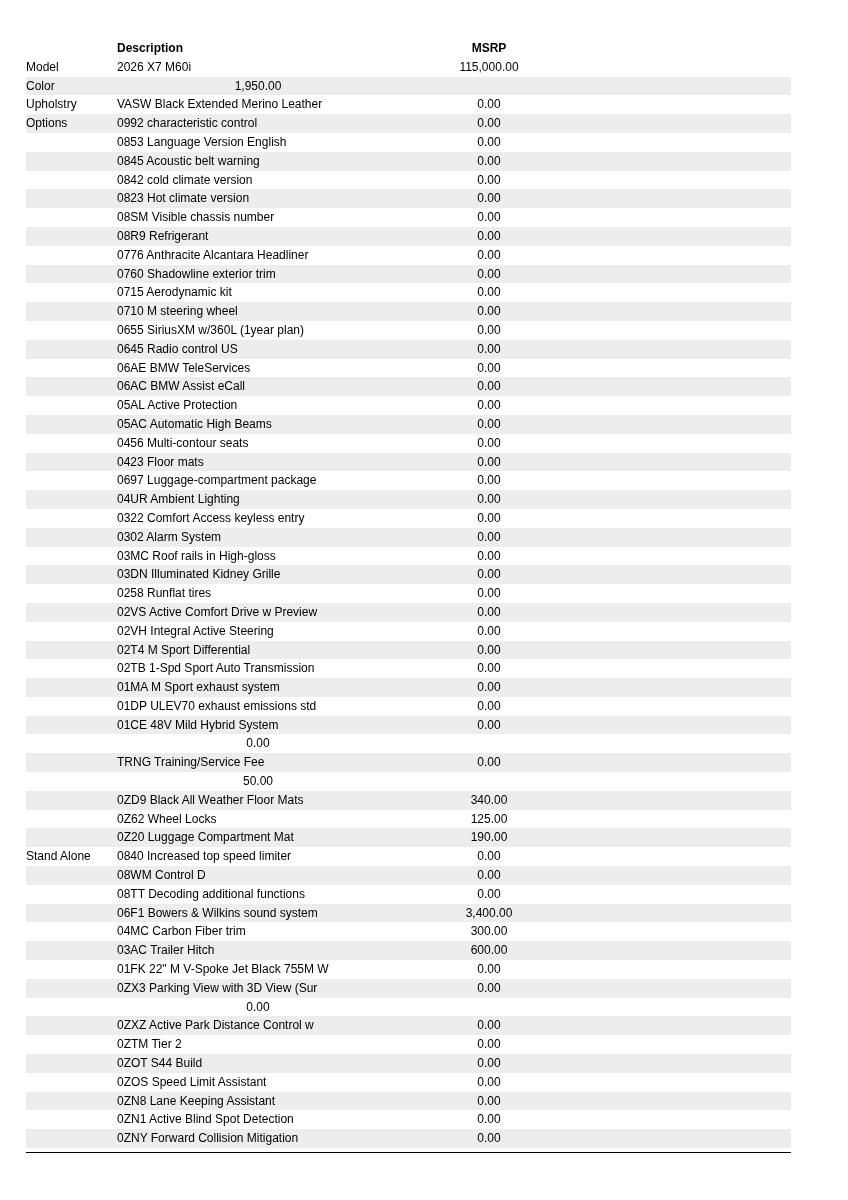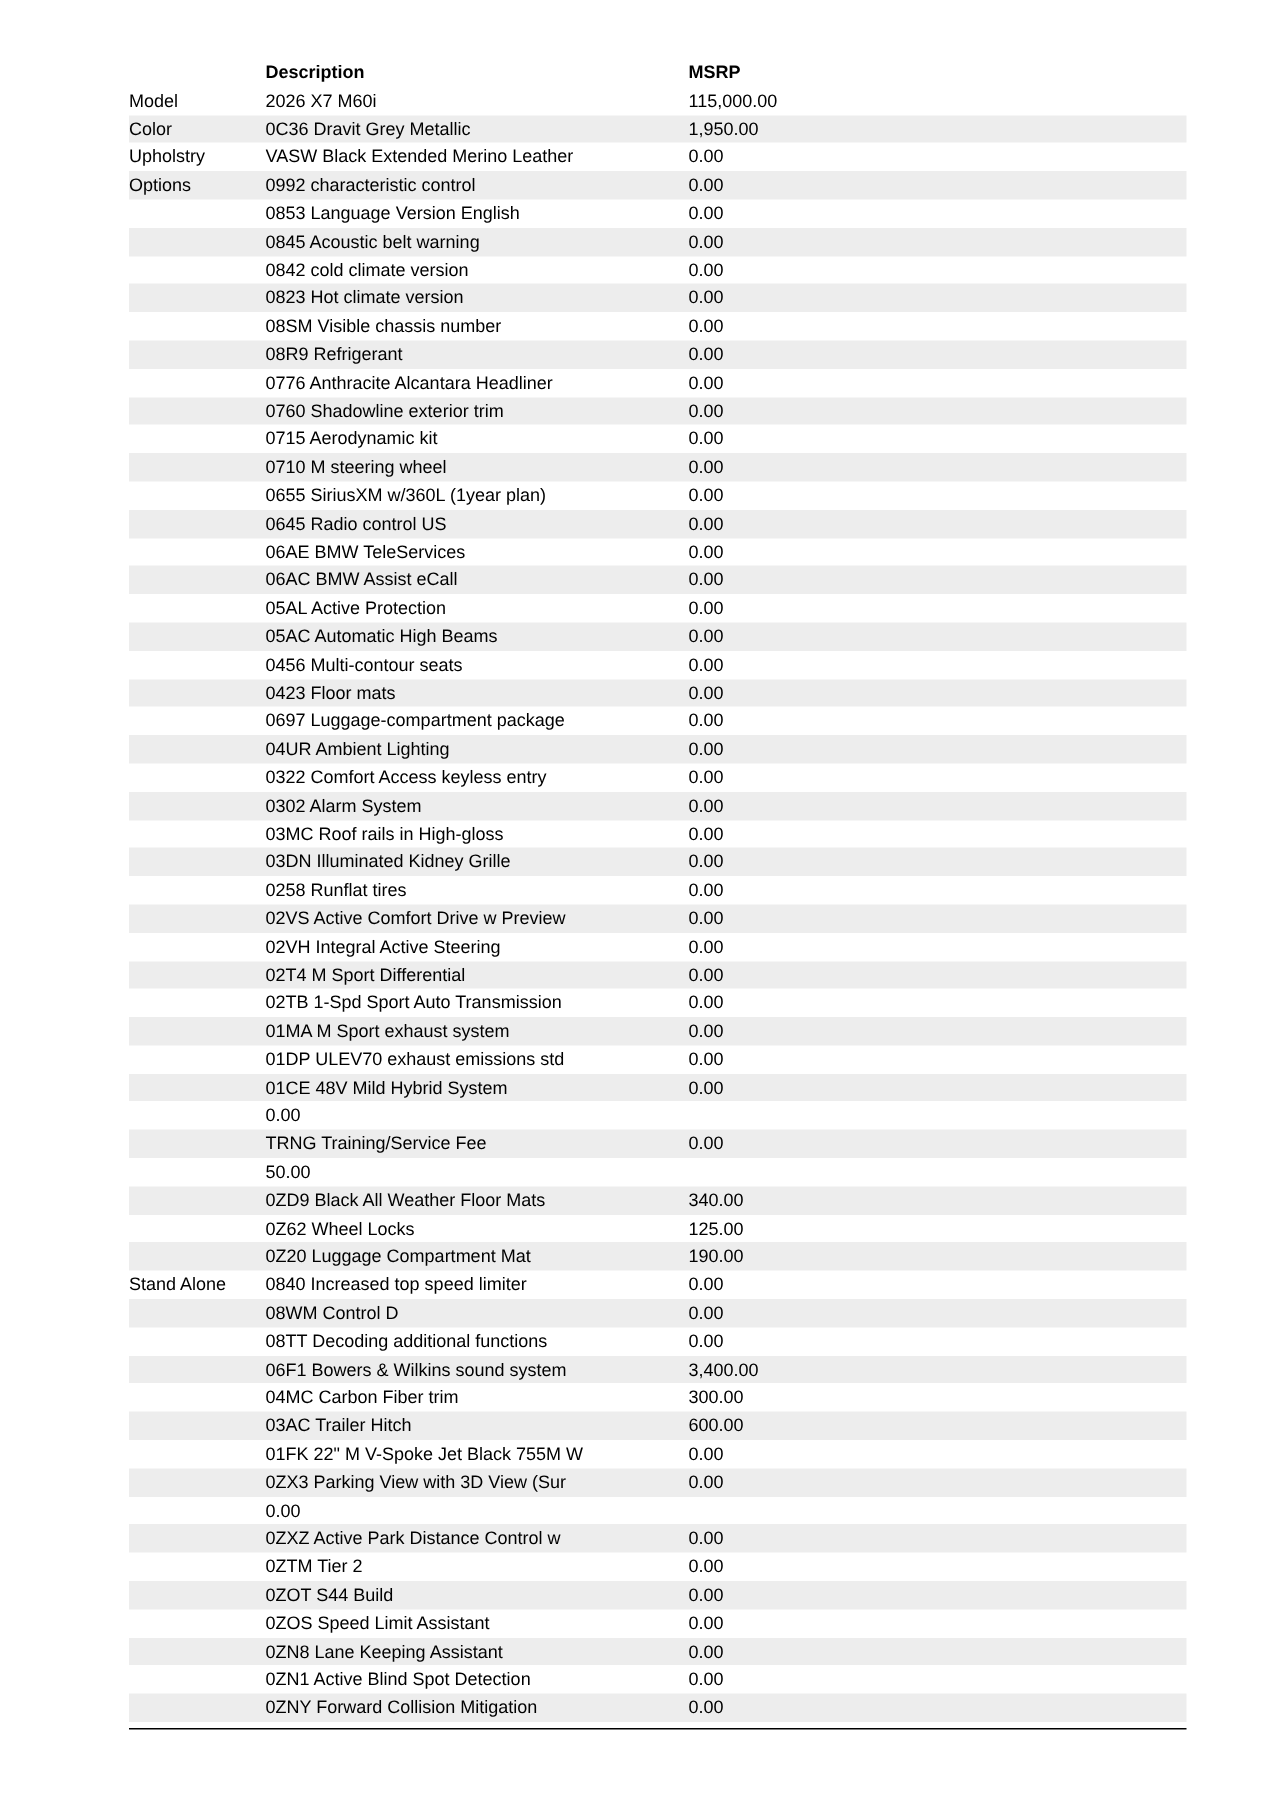--- a/index.html
+++ b/index.html
@@ -6,35 +6,35 @@
   html, body { background: #ffffff; }
   body {
     width: 848px;
     height: 1200px;
     font-family: "Liberation Sans", sans-serif;
     font-size: 12px;
     color: #000000;
     overflow: hidden;
   }
   .sheet {
-    padding: 39px 57px 0 86px;
+    padding: 39px 57px 0 26px;
   }
   .row {
     display: grid;
     grid-template-columns: 91px 282px 180px 181px;
     height: 18.8px;
     line-height: 18.8px;
     align-items: center;
   }
   .rows .row:nth-child(even) {
     background: var(--row-shade, #ededed);
   }
   .cell-category { white-space: nowrap; overflow: hidden; }
   .cell-desc { white-space: nowrap; overflow: hidden; }
-  .cell-msrp { text-align: left; white-space: nowrap; }
+  .cell-msrp { text-align: center; white-space: nowrap; }
   .header-row { font-weight: bold; background: #ffffff; }
   .bottom-rule {
     margin-top: 4px;
     border-top: 1.6px solid #000000;
     height: 0;
   }
 </style>
 </head>
 <body>
 
@@ -50,21 +50,20 @@
   <div class="rows">
   <div class="row">
     <div class="cell-category">Model</div>
     <div class="cell-desc">2026 X7 M60i</div>
     <div class="cell-msrp">115,000.00</div>
     <div></div>
   </div>
 
   <div class="row">
     <div class="cell-category">Color</div>
-    <div class="cell-desc">0C36 Dravit Grey Metallic</div>
     <div class="cell-msrp">1,950.00</div>
     <div></div>
   </div>
 
   <div class="row">
     <div class="cell-category">Upholstry</div>
     <div class="cell-desc">VASW Black Extended Merino Leather</div>
     <div class="cell-msrp">0.00</div>
     <div></div>
   </div>

